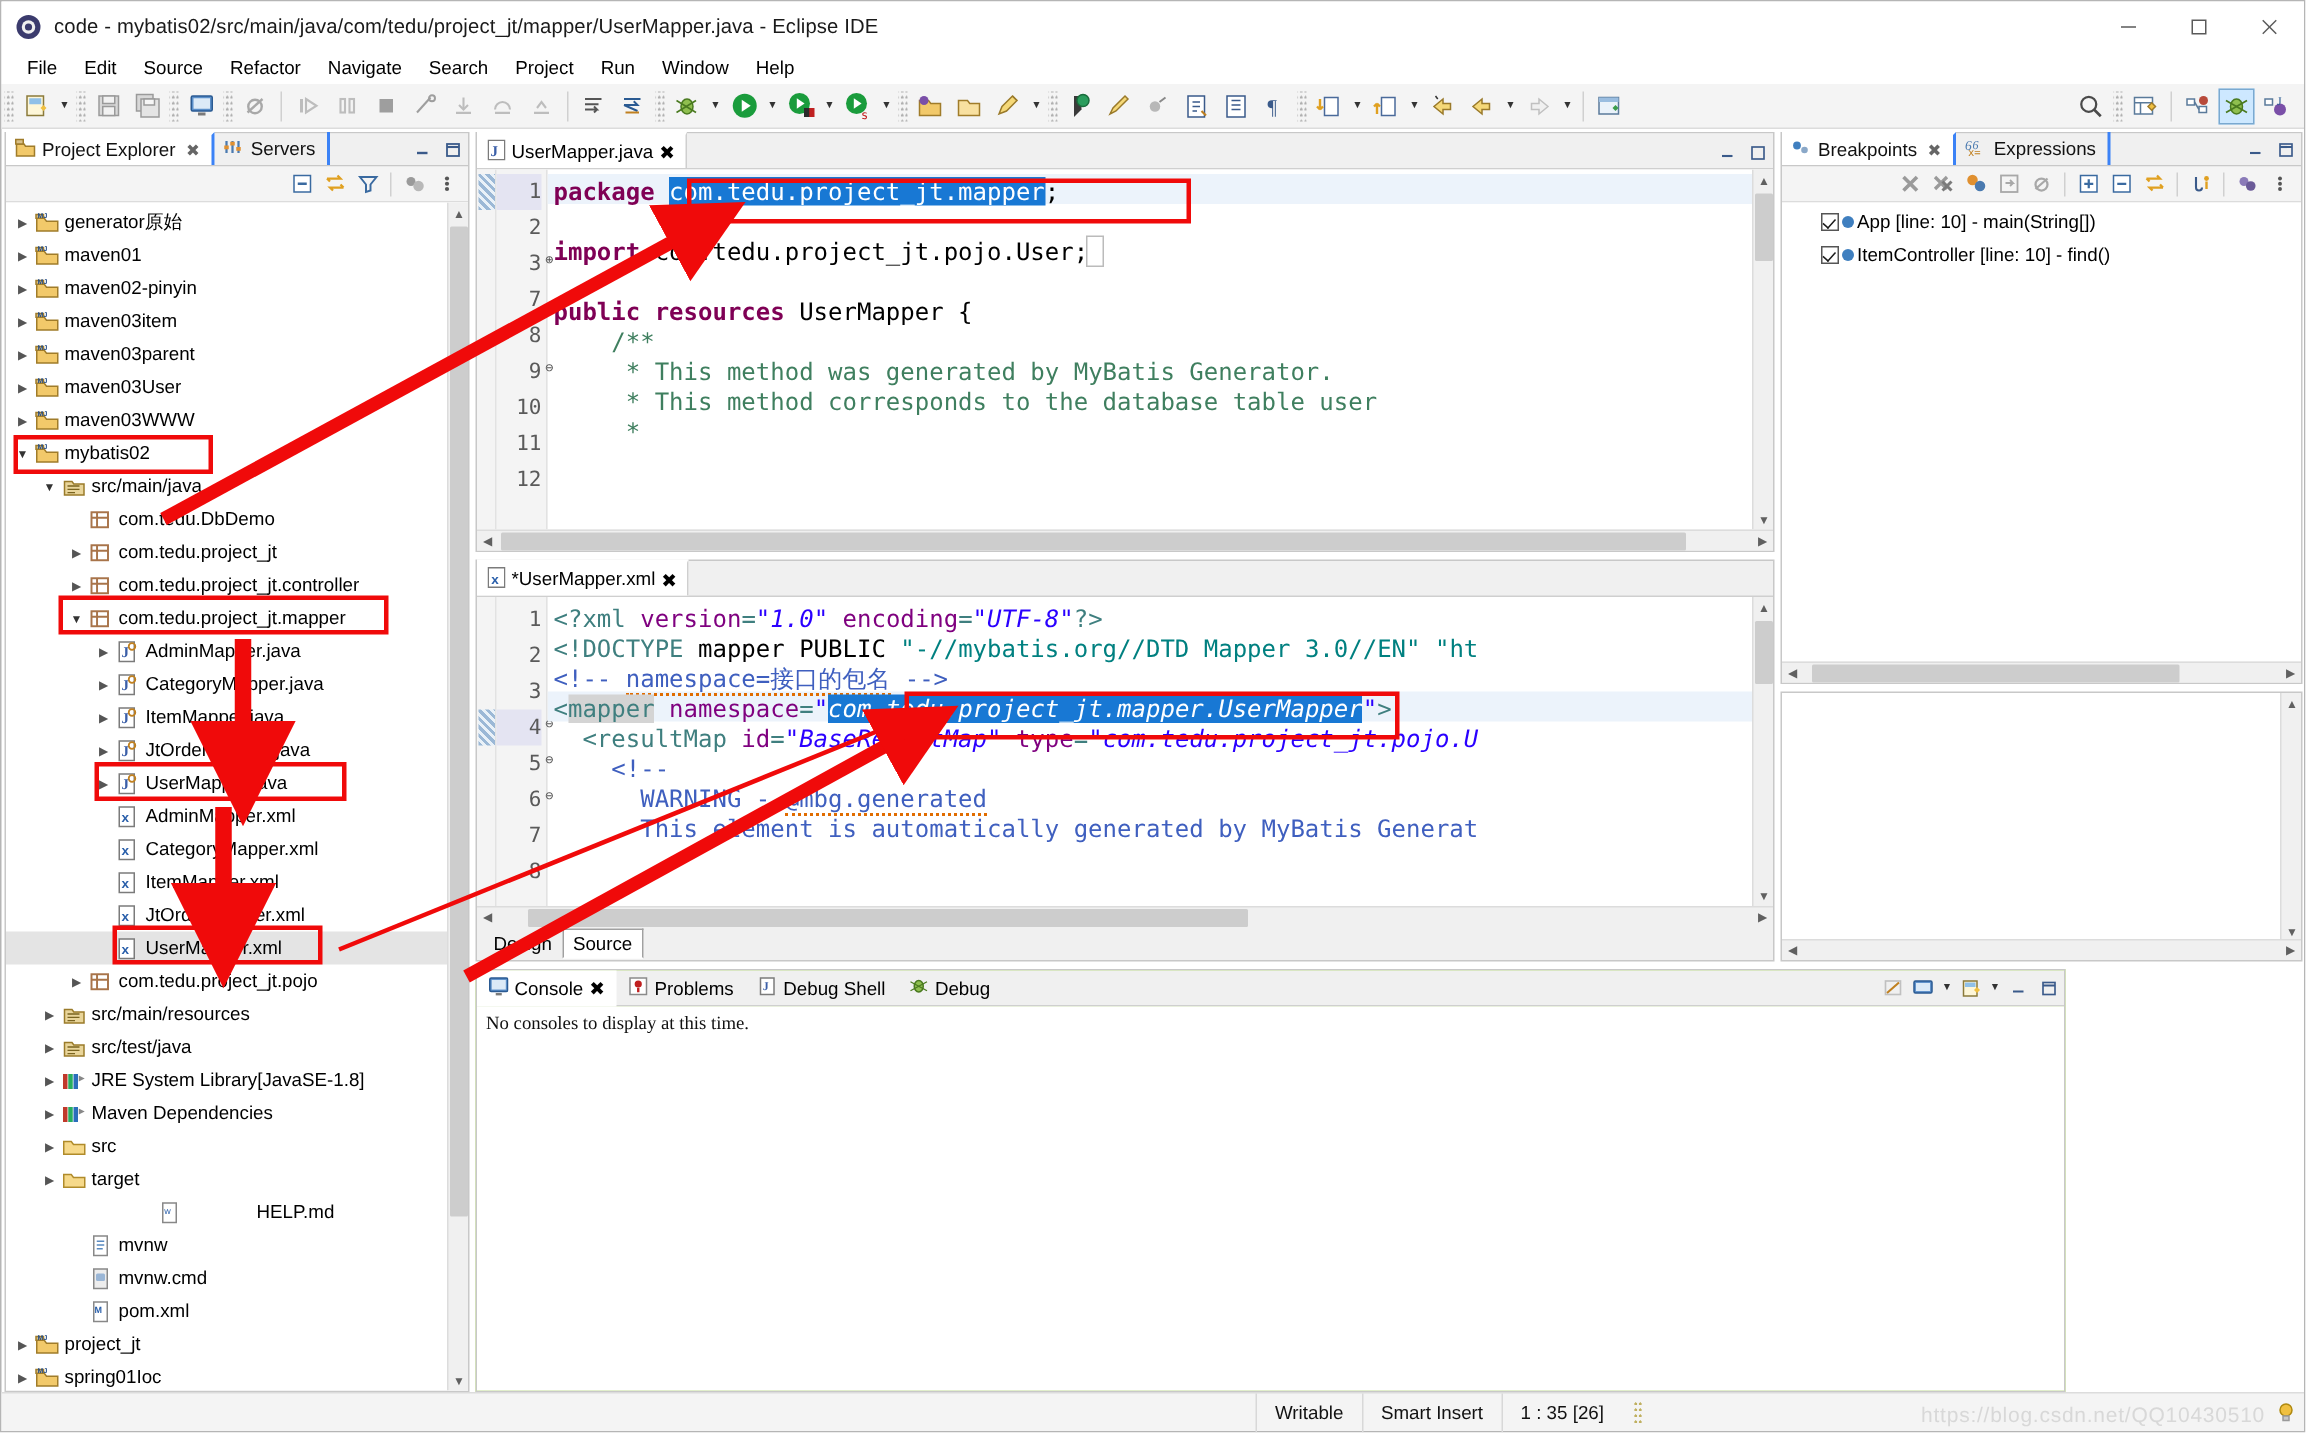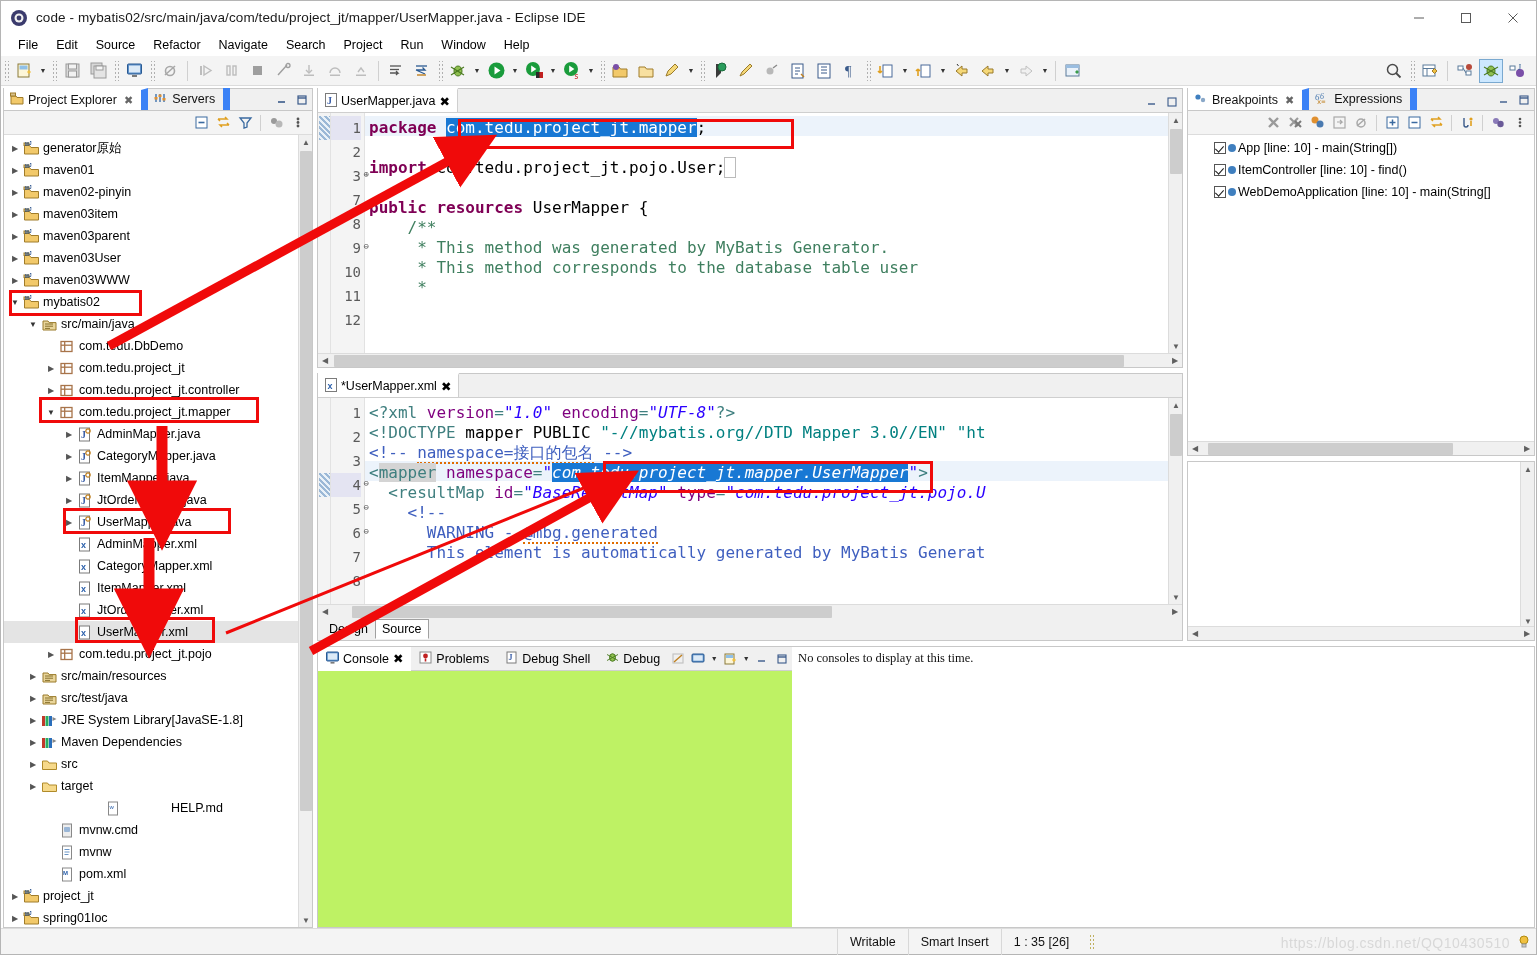--- a/index.html
+++ b/index.html
@@ -59,21 +59,21 @@
   .tb-sep { width: 1px; height: 20px; background: #d0d0d0; margin: 0 4px; }
   .tb-spacer { flex: 1; }
 
   
   .panel-tabbar {
     height: 22px; background: #f0f0f0; display: flex; align-items: flex-end;
     border-bottom: 1px solid #c8c8c8;
   }
   .ptab {
     display: flex; align-items: center; height: 22px; padding: 0 8px 0 6px;
-    font-size: 12.5px; color: #111; gap: 4px; border-right: 7px solid #3b82f6; margin-top: 27px;
+    font-size: 12.5px; color: #111; gap: 4px; border-right: 2px solid #3b82f6; margin-top: 27px;
   }
   .ptab.sel { background: #ffffff; border-top: 2px solid #ffffff; }
   .ptab .closex { font-size: 11px; color: #666; margin-left: 3px; }
   .panel-toolbar {
     height: 24px; background: #f4f4f4; display: flex; align-items: center;
     justify-content: flex-end; gap: 2px; padding-right: 4px; border-bottom: 1px solid #dcdcdc;
   }
   .ptb { width: 20px; height: 20px; display: flex; align-items: center; justify-content: center; }
 
   
@@ -176,22 +176,22 @@
   .bpdot { width:8px;height:8px;border-radius:50%;background:#3f7fbf;flex:0 0 8px;}
   .bpdot.entry { background:#3f7fbf; position:relative;}
   .bpdot.entry:after{content:"";position:absolute;left:5px;top:-4px;width:5px;height:5px;border-top:1.5px solid #3f7fbf;border-right:1.5px solid #3f7fbf;transform:rotate(45deg);}
   #expressionsPanel {
     position:absolute; left:1186px; top:460px; width:348px; height:180px;
     background:#fff; border:1px solid #c8c8c8;
   }
 
   
   #console {
-    position:absolute; left:316px; top:645px; width:1218px; height:282px;
-    background:#bef264; border:1px solid #c8c8c8; display:flex; flex-direction:row;
+    position:absolute; left:316px; top:645px; width:1060px; height:282px;
+    background:#bef264; border:1px solid #c8c8c8; display:flex; flex-direction:column;
   }
   .cons-tabbar { height:24px; background:#f0f0f0; display:flex; align-items:center; border-bottom:1px solid #cfcfcf;}
   .cons-tab { display:flex; align-items:center; gap:4px; height:24px; padding:0 8px; font-size:12.5px;}
   .cons-tab.sel { background:#ffffff; }
   .cons-body { flex:1; background:#fff; padding:4px 6px; font-size:12.5px; color:#111;font-family:Liberation Serif, serif;}
 
   
   .statusbar {
     position:absolute; left:0; bottom:0; width:1535px; height:26px;
     background:#f4f4f4; border-top:1px solid #dcdcdc; display:flex; align-items:center;
@@ -937,35 +937,35 @@
               <rect x="1.5" y="1" width="9" height="13" fill="#fff" stroke="#888"></rect>
               <text x="2.5" y="8" font-size="6" fill="#2a5faa" font-family="Liberation Sans,sans-serif">w</text>
             </svg>
           </span>
           <span class="tlabel">HELP.md</span>
         </div>
         <div class="trow" style="padding-left: 40px;">
           <span class="tarrow"></span>
           <span class="ticon">
             <svg width="13" height="15" viewBox="0 0 13 15">
+              <rect x="1.5" y="1" width="9" height="13" fill="#fff" stroke="#888"></rect>
+              <path d="M3.5 4.5h5M3.5 7h5M3.5 9.5h4" stroke="#5a8ac0" stroke-width="0.9"></path>
+            </svg>
+          </span>
+          <span class="tlabel">mvnw</span>
+        </div>
+        <div class="trow" style="padding-left: 40px;">
+          <span class="tarrow"></span>
+          <span class="ticon">
+            <svg width="13" height="15" viewBox="0 0 13 15">
               <rect x="1.5" y="1" width="9" height="13" fill="#ededed" stroke="#888"></rect>
               <rect x="3" y="4" width="6" height="5" rx="1" fill="#9ab6d6"></rect>
             </svg>
           </span>
           <span class="tlabel">mvnw.cmd</span>
-        </div>
-        <div class="trow" style="padding-left: 40px;">
-          <span class="tarrow"></span>
-          <span class="ticon">
-            <svg width="13" height="15" viewBox="0 0 13 15">
-              <rect x="1.5" y="1" width="9" height="13" fill="#fff" stroke="#888"></rect>
-              <path d="M3.5 4.5h5M3.5 7h5M3.5 9.5h4" stroke="#5a8ac0" stroke-width="0.9"></path>
-            </svg>
-          </span>
-          <span class="tlabel">mvnw</span>
         </div>
         <div class="trow" style="padding-left: 40px;">
           <span class="tarrow"></span>
           <span class="ticon">
             <svg width="13" height="15" viewBox="0 0 13 15">
               <rect x="1.5" y="1" width="9" height="13" fill="#fff" stroke="#888"></rect>
               <text x="2" y="8" font-size="6" fill="#2a5faa" font-weight="bold" font-family="Liberation Sans,sans-serif">M</text>
             </svg>
           </span>
           <span class="tlabel">pom.xml</span>
@@ -1228,25 +1228,20 @@
     <div class="bp-list" id="bpList">
         <div class="bprow">
           <span class="cbx"></span>
           <span class="bpdot"></span>
           <span>App [line: 10] - main(String[])</span>
         </div>
         <div class="bprow">
           <span class="cbx"></span>
           <span class="bpdot"></span>
           <span>ItemController [line: 10] - find()</span>
-        </div>
-        <div class="bprow">
-          <span class="cbx"></span>
-          <span class="bpdot"></span>
-          <span>WebDemoApplication [line: 10] - main(String[]</span>
         </div>
       </div>
     <div class="ed-hscroll">
       <div class="hs-left">◀</div>
       <div class="hs-thumb" style="left:20px;width:245px"></div>
       <div style="flex:1"></div>
       <div class="hs-right">▶</div>
     </div>
   </div>
 

